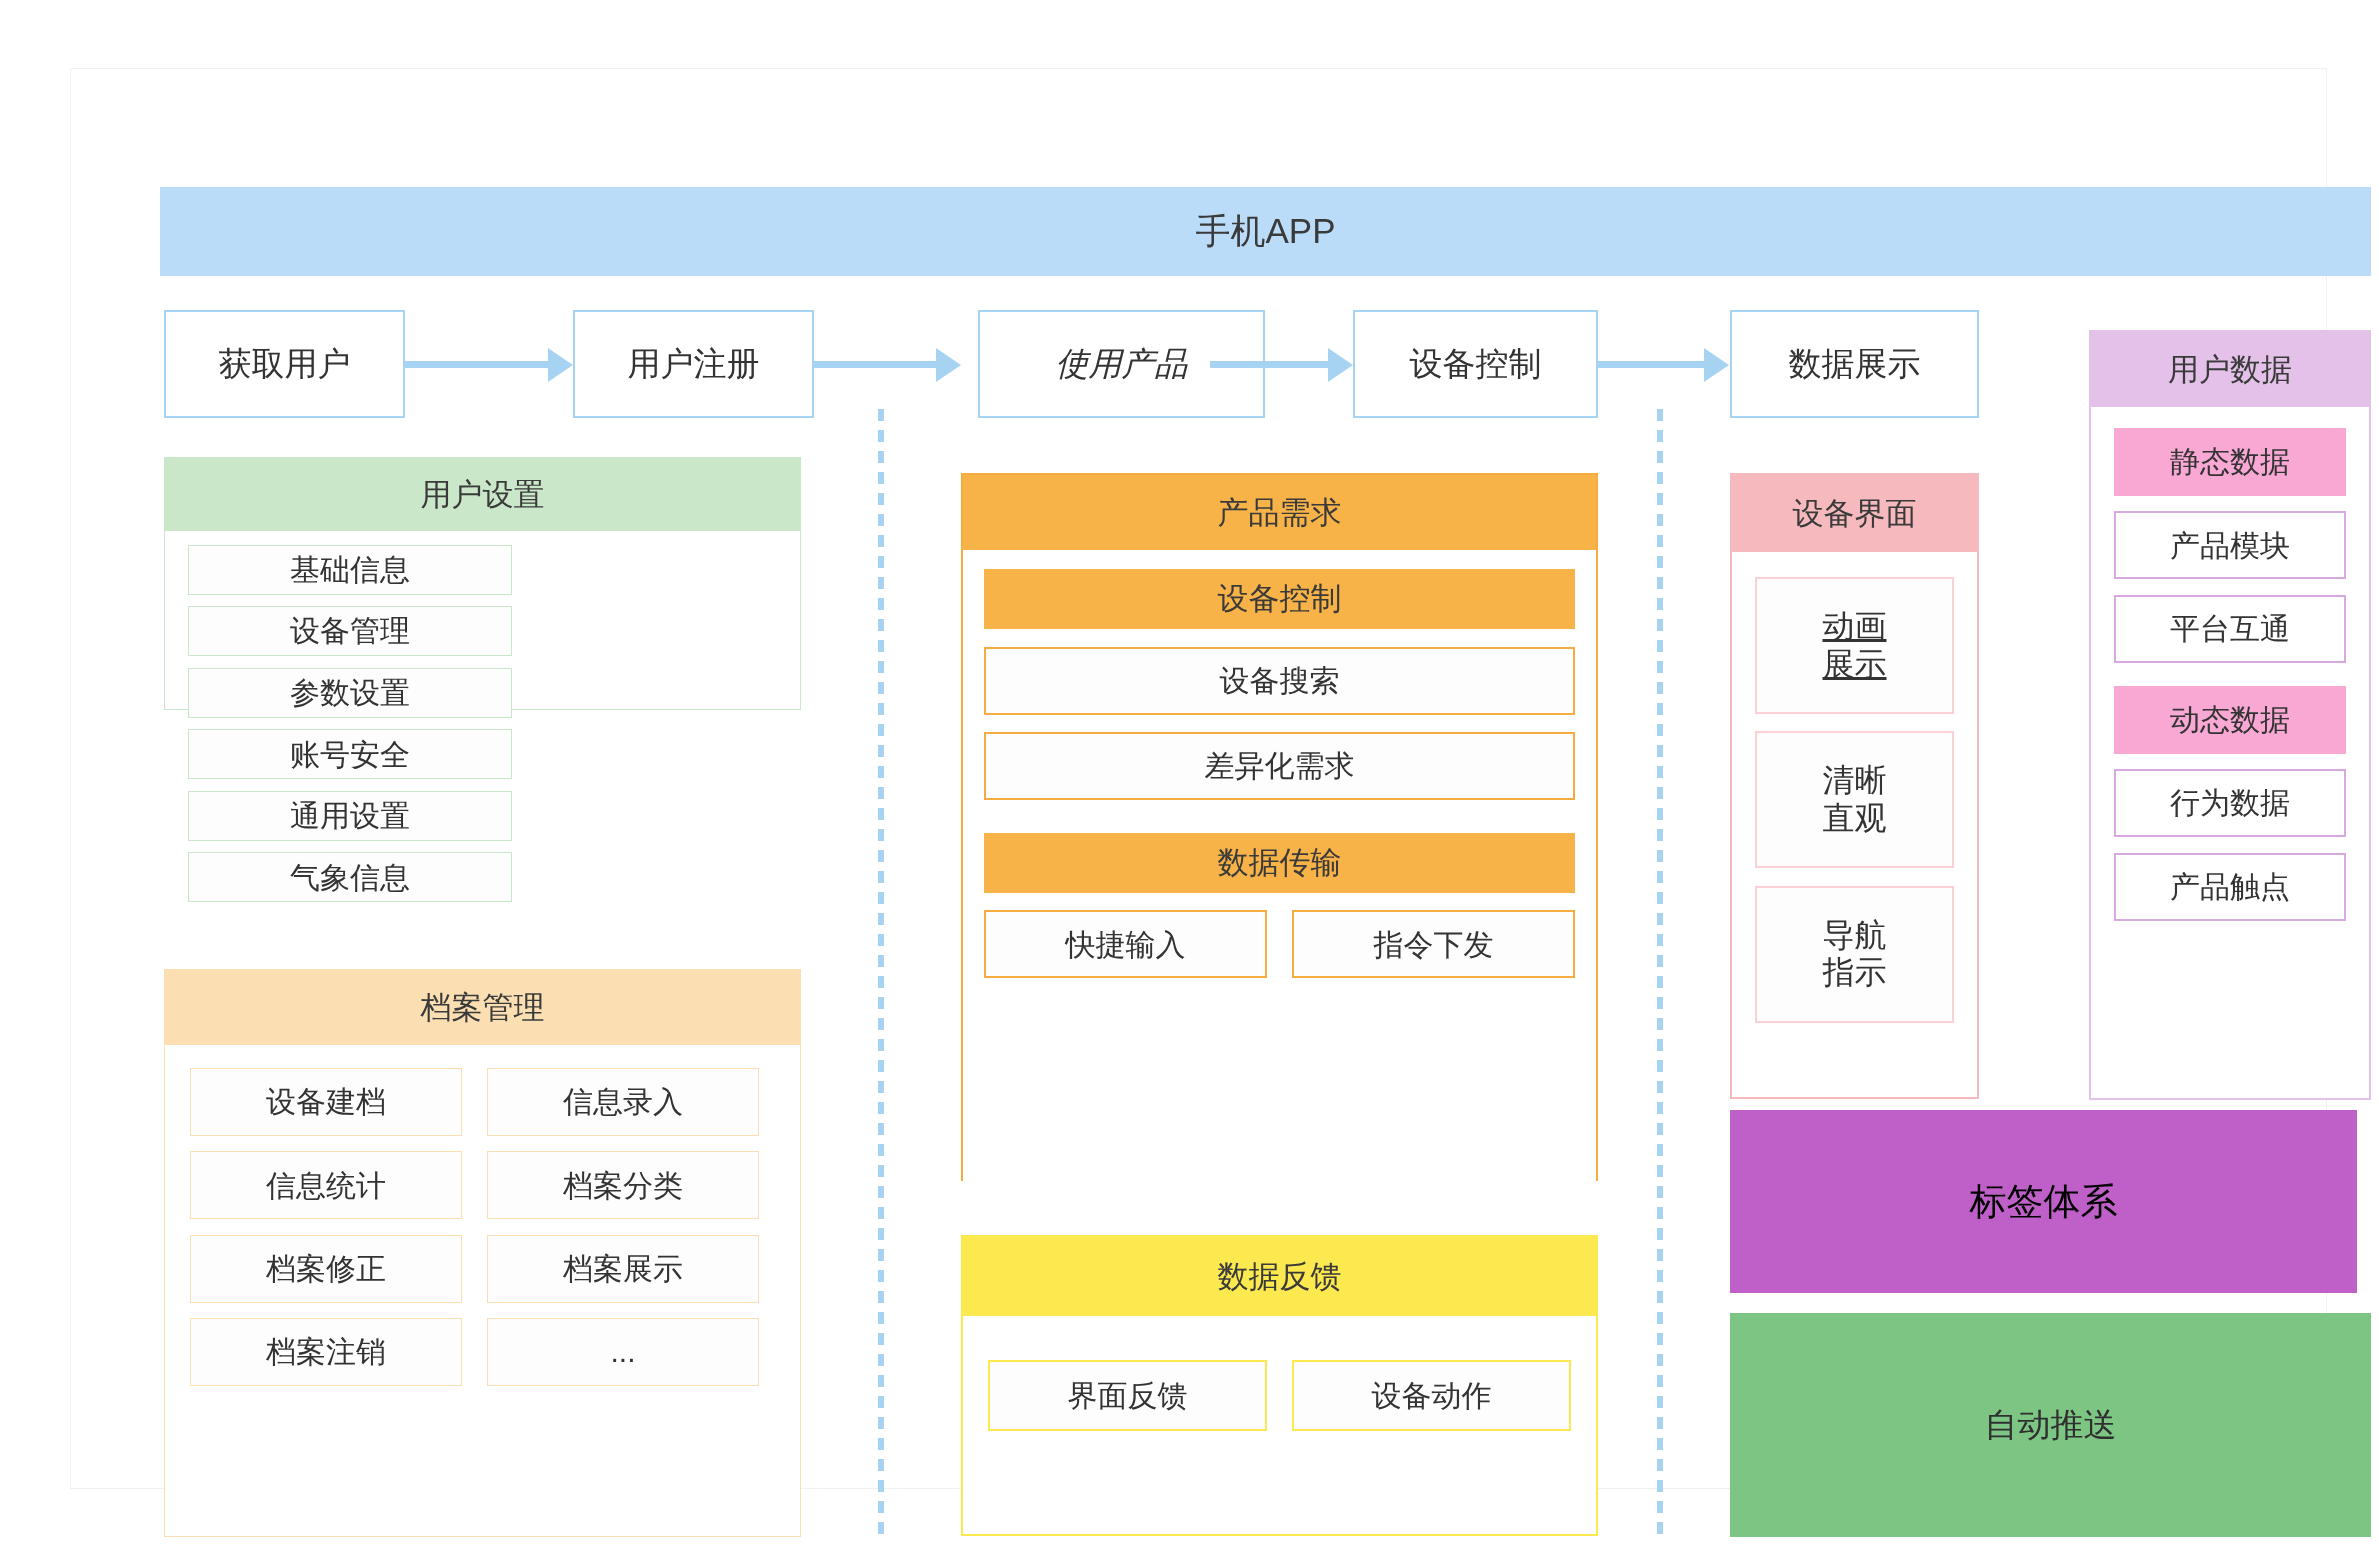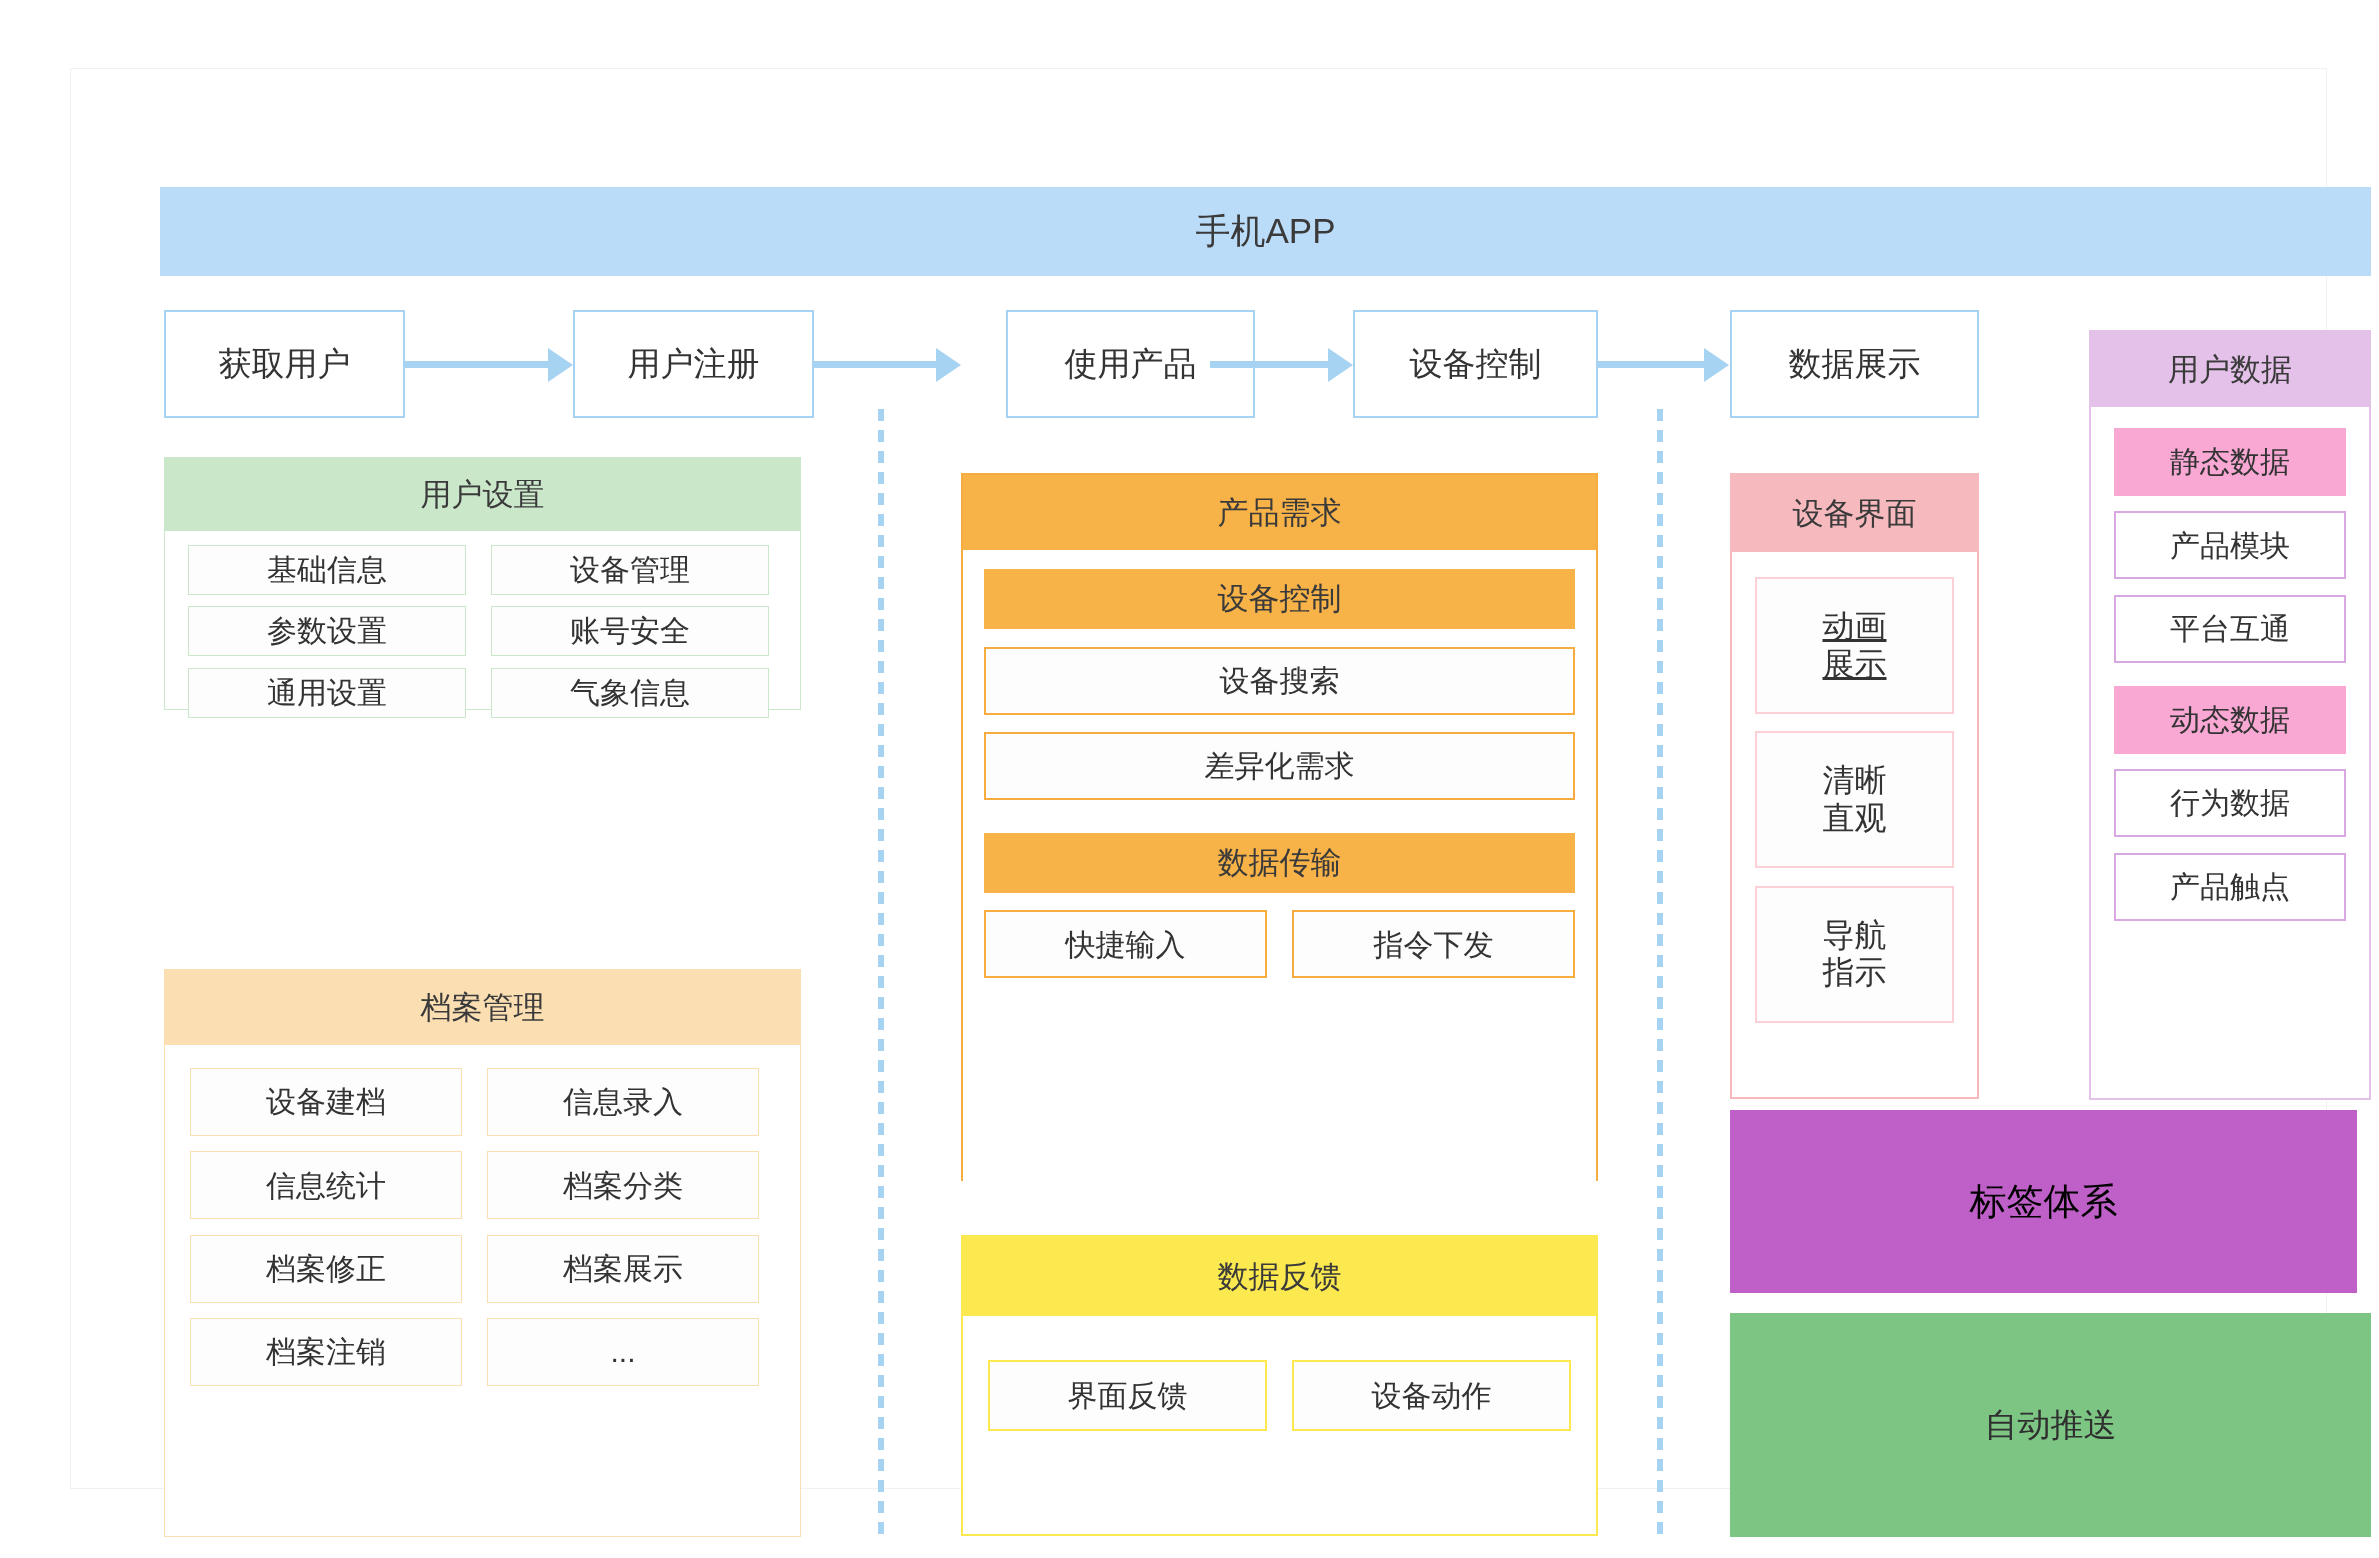--- a/index.html
+++ b/index.html
@@ -86,21 +86,21 @@
     text-align:center;
     line-height:1.18;
   }
 
   
   #panel-user-settings{left:93px; top:388px; width:637px; height:253px;
       border:1.9px solid #cbe7ca; background:#ffffff;}
   #panel-user-settings .p-head{height:73px;background:#cbe7ca;}
   #panel-user-settings .p-body{height:176px;padding:13.5px 23px;gap:11.6px 25px;
       align-content:flex-start;}
-  #panel-user-settings .cell{width:278px;height:50px;border:1.9px solid #cbe7ca;}
+  #panel-user-settings .cell{width:324px;height:50px;border:1.9px solid #cbe7ca;}
 
   
   #panel-archive{left:93px; top:900px; width:637px; height:568px;
       border:1.9px solid #fbdfb3; background:#ffffff;}
   #panel-archive .p-head{height:75px;background:#fbdfb3;}
   #panel-archive .p-body{height:490px;padding:23px 25px;gap:15.4px 25px;
       align-content:flex-start;}
   #panel-archive .cell{width:272px;height:68px;border:1.9px solid #fbdfb3;}
 
   
@@ -160,21 +160,21 @@
       <div class="shaft"></div>
       <div class="head"></div>
     </div>
 
     <div class="abs ctr flow-box" style="left:502px;width:241px;">用户注册</div>
     <div class="abs flow-arrow" style="left:743px;width:147px;">
       <div class="shaft"></div>
       <div class="head"></div>
     </div>
 
-    <div class="abs ctr flow-box" style="left:935px;width:249px;">使用产品</div>
+    <div class="abs ctr flow-box" style="left:907px;width:287px;font-style:italic;">使用产品</div>
     <div class="abs flow-arrow" style="left:1139px;width:143px;">
       <div class="shaft"></div>
       <div class="head"></div>
     </div>
 
     <div class="abs ctr flow-box" style="left:1282px;width:245px;">设备控制</div>
     <div class="abs flow-arrow" style="left:1527px;width:131px;">
       <div class="shaft"></div>
       <div class="head"></div>
     </div>

